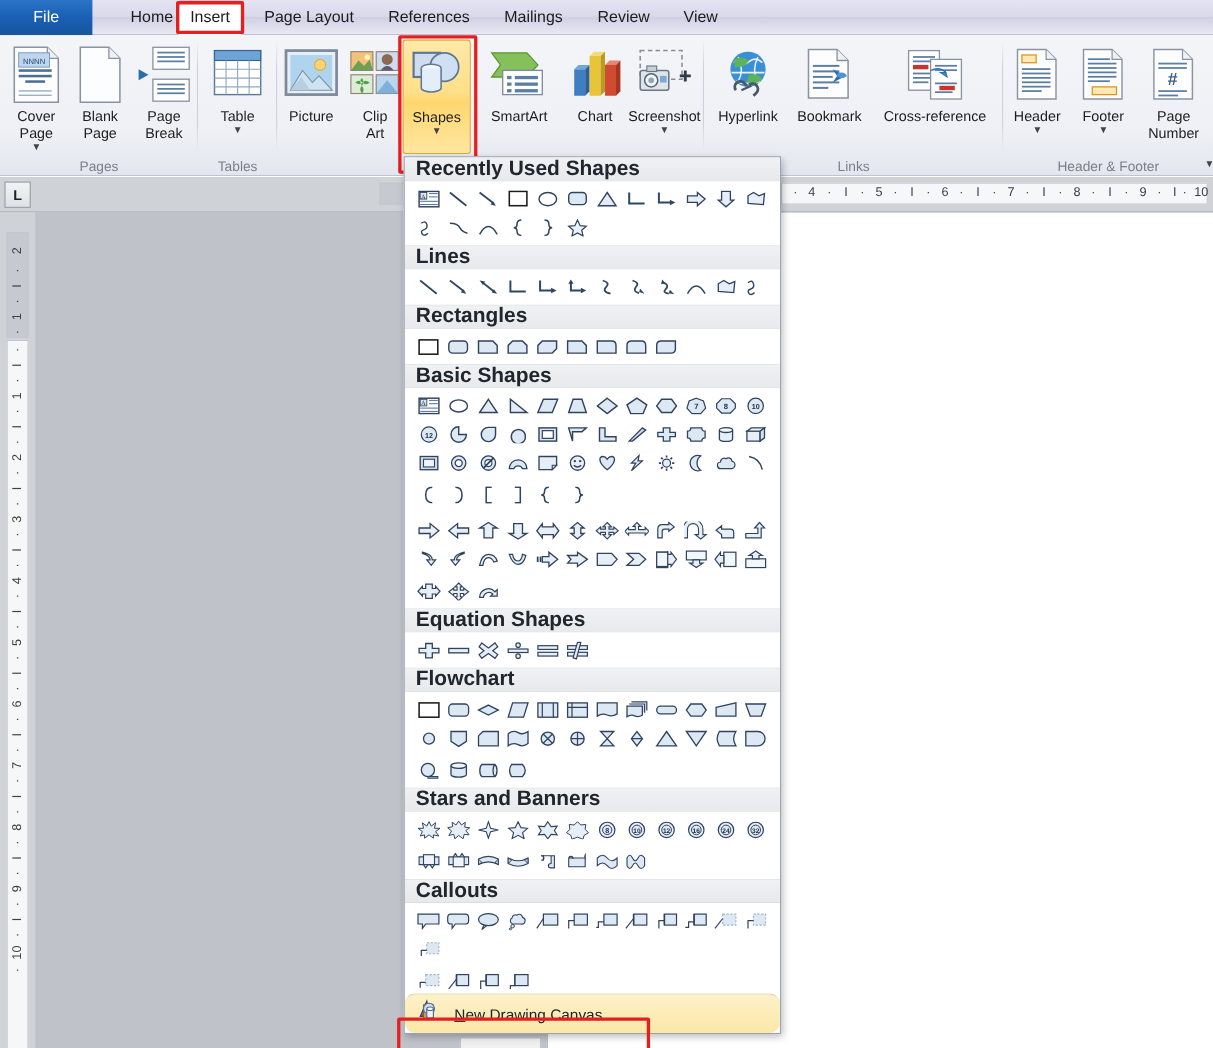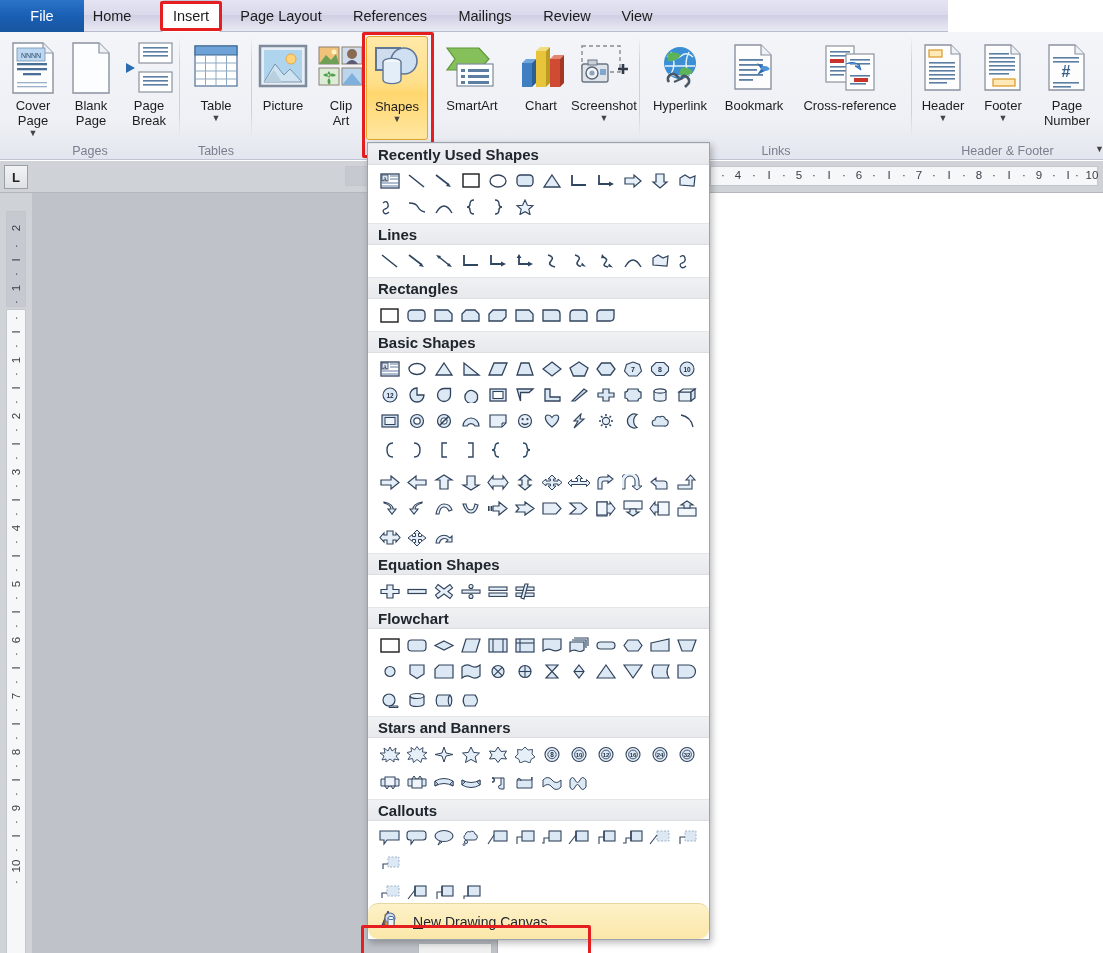--- a/index.html
+++ b/index.html
@@ -7,21 +7,21 @@
     margin: 0; padding: 0;
     width: 1103px; height: 953px;
     overflow: hidden;
     font-family: "Liberation Sans", sans-serif;
     background: #fff;
   }
   #app { position: relative; width: 1103px; height: 953px; overflow: hidden; }
 
   
   .tabstrip {
-    position: absolute; left: 0; top: 0; width: 948px; height: 32px;
+    position: absolute; left: 0; top: 0; width: 1103px; height: 32px;
     background: linear-gradient(to bottom, #e4e4f2 0%, #d9d9eb 48%, #cfcfe4 50%, #e9e9f4 100%);
     border-bottom: 1px solid #b8bcd0;
   }
   .tab {
     position: absolute; top: 0; height: 32px;
     display: flex; align-items: center; justify-content: center;
     font-size: 14.5px; color: #1c1c1c; padding: 0 11px; white-space: nowrap;
   }
   .tab.file {
     background: linear-gradient(to bottom, #2a74c8 0%, #1a5fb4 50%, #17569f 100%);
@@ -117,21 +117,21 @@
   
   .gallery {
     position: absolute; left: 367px; top: 142px; width: 343px; height: 798px;
     background: #ffffff;
     border: 1px solid #9aa3b0;
     box-shadow: 2px 3px 7px rgba(0,0,0,0.28);
     overflow: hidden;
   }
   .ghead {
     height: 22px; display: flex; align-items: center; padding-left: 10px;
-    font-size: 15px; font-weight: bold; color: #20262e;
+    font-size: 19px; font-weight: bold; color: #20262e;
     background: linear-gradient(to bottom, #f0f1f3 0%, #e7e9ec 100%);
     border-top: 1px solid #e3e5e8; border-bottom: 1px solid #dcdee2;
   }
   .grow { display: flex; flex-wrap: wrap; padding: 3px 6px 3px 8px; background: #fff; }
   .cell {
     width: 27px; height: 26px; display: flex; align-items: center; justify-content: center;
     cursor: default;
   }
   .cell svg { display: block; }
   .gfoot {
@@ -149,21 +149,21 @@
 </style>
 </head>
 <body>
 
 <div id="app">
 
   <div class="tabstrip">
     <div class="tab file" style="left:0;width:84px;">
       <span>File</span>
     </div>
-    <div class="tab" style="left:81px;width:62px;">
+    <div class="tab" style="left:107px;width:62px;">
       <span>Home</span>
     </div>
     <div class="tab active" style="left:162px;width:58px;">
       <span>Insert</span>
     </div>
     <div class="tab" style="left:228px;width:106px;">
       <span>Page Layout</span>
     </div>
     <div class="tab" style="left:342px;width:96px;">
       <span>References</span>

